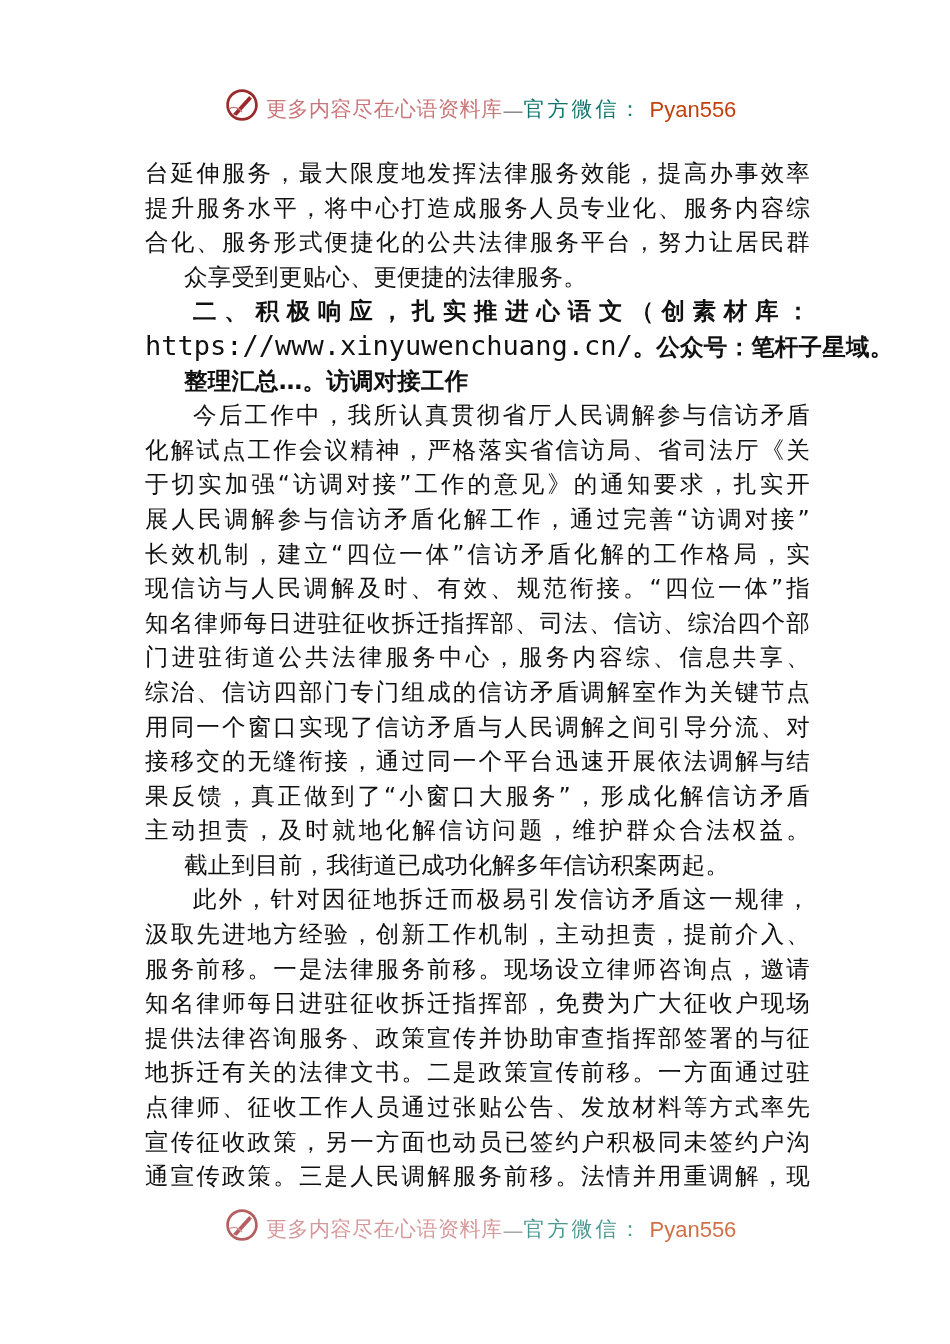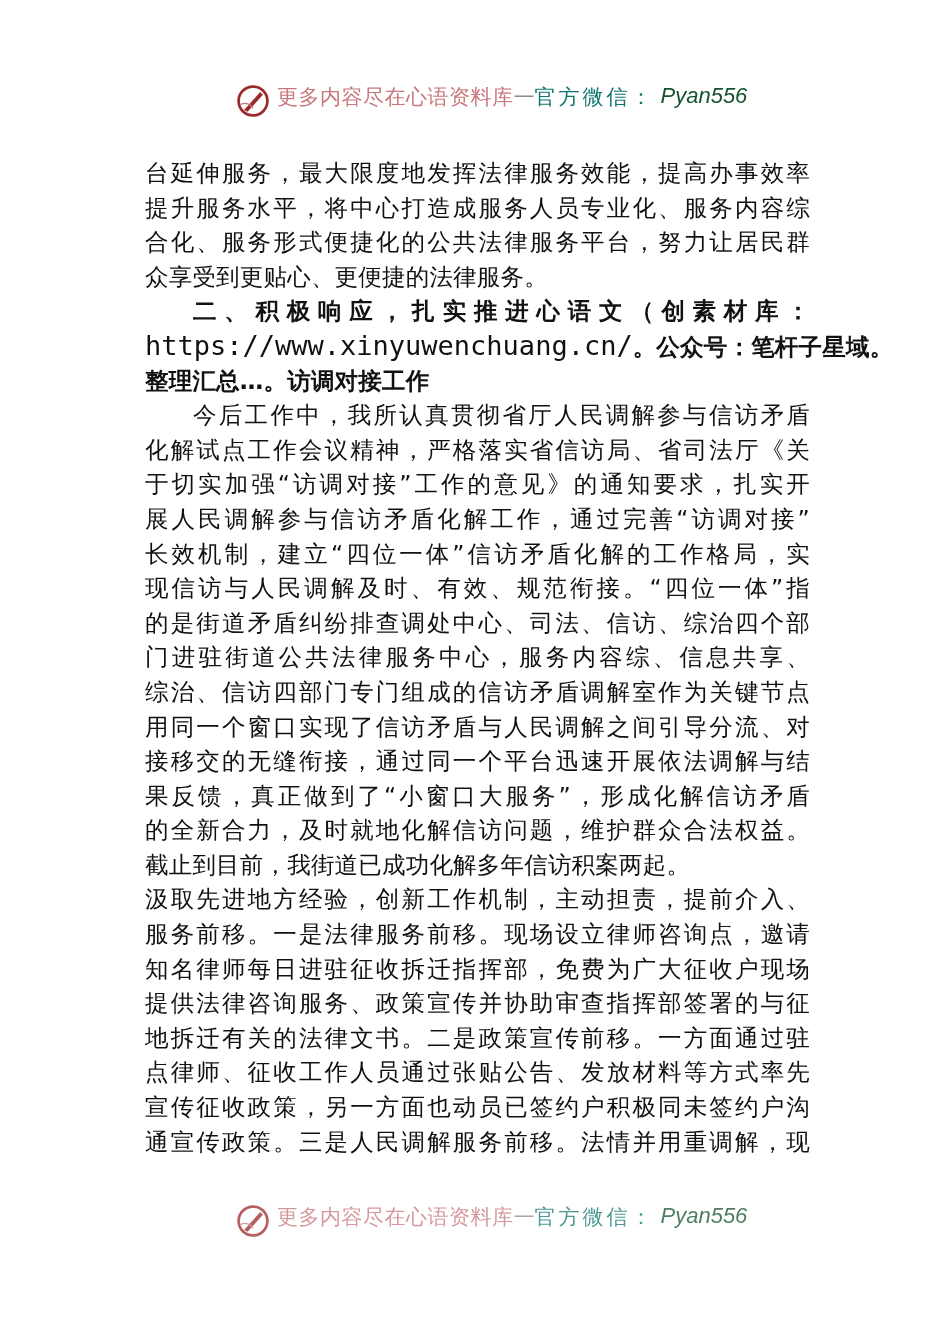--- a/index.html
+++ b/index.html
@@ -1,29 +1,29 @@
 <!DOCTYPE html>
 <html><head>
 <meta charset="utf-8">
 <style>
   html, body { margin:0; padding:0; background:#ffffff; }
   body { width:950px; height:1344px; position:relative; overflow:hidden;
          font-family:"DejaVu Sans", sans-serif; color:#111; }
-  .watermark { position:absolute; left:235px; height:40px; display:flex; align-items:flex-start; white-space:nowrap; }
+  .watermark { position:absolute; left:224px; height:40px; display:flex; align-items:flex-end; white-space:nowrap; }
   .watermark.top { top:83px; }
   .watermark.bottom { top:1203px; opacity:0.75; }
   .wm-logo { width:36px; height:36px; margin-right:6px; }
   .wm-red { color:#c9777a; font-family:"DejaVu Serif", serif; font-size:21px; letter-spacing:0.5px; }
   .wm-dash { color:#8a8a8a; font-size:21px; }
   .wm-gray { color:#0f766e; font-family:"DejaVu Serif", serif; font-size:21px; letter-spacing:3px; }
-  .wm-id { color:#14532d; font-family:"Liberation Sans", sans-serif; font-size:22px; margin-left:6px;font-style:italic; }
+  .wm-id { color:#c2410c; font-family:"Liberation Sans", sans-serif; font-size:22px; margin-left:6px; }
   .page { position:absolute; left:145px; top:156px; width:665px; }
   .line { height:34.6px; line-height:34.6px; font-size:23.5px; white-space:nowrap;
           font-family:"DejaVu Sans", sans-serif; text-align:justify; text-align-last:justify; letter-spacing:0.2px; }
-  .line.last { text-align-last:left; }
+  .line.last { text-align-last:left;margin-left:39px; }
   .line.indent { padding-left:48px; }
   .heading { font-weight:bold; }
   .mono { font-family:"DejaVu Sans Mono", monospace; font-weight:normal; font-size:27px; letter-spacing:0; }
 </style>
 </head>
 <body>
 
 <div class="watermark top">
   <svg class="wm-logo" viewBox="0 0 40 40">
     <circle cx="20" cy="20" r="16" fill="none" stroke="#9b2a2c" stroke-width="3"></circle>
@@ -50,31 +50,32 @@
     <div class="line heading last">整理汇总…。访调对接工作</div>
   </div>
 
   <div>
     <div class="line indent">今后工作中，我所认真贯彻省厅人民调解参与信访矛盾</div>
     <div class="line">化解试点工作会议精神，严格落实省信访局、省司法厅《关</div>
     <div class="line">于切实加强“访调对接”工作的意见》的通知要求，扎实开</div>
     <div class="line">展人民调解参与信访矛盾化解工作，通过完善“访调对接”</div>
     <div class="line">长效机制，建立“四位一体”信访矛盾化解的工作格局，实</div>
     <div class="line">现信访与人民调解及时、有效、规范衔接。“四位一体”指</div>
-    <div class="line">的是街道矛盾纠纷排查调处中心、司法、信访、综治四个部</div>
+    <div class="line">知名律师每日进驻征收拆迁指挥部、司法、信访、综治四个部</div>
     <div class="line">门进驻街道公共法律服务中心，服务内容综、信息共享、</div>
     <div class="line">综治、信访四部门专门组成的信访矛盾调解室作为关键节点</div>
     <div class="line">用同一个窗口实现了信访矛盾与人民调解之间引导分流、对</div>
     <div class="line">接移交的无缝衔接，通过同一个平台迅速开展依法调解与结</div>
     <div class="line">果反馈，真正做到了“小窗口大服务”，形成化解信访矛盾</div>
-    <div class="line">的全新合力，及时就地化解信访问题，维护群众合法权益。</div>
+    <div class="line">主动担责，及时就地化解信访问题，维护群众合法权益。</div>
     <div class="line last">截止到目前，我街道已成功化解多年信访积案两起。</div>
   </div>
 
   <div>
+    <div class="line indent">此外，针对因征地拆迁而极易引发信访矛盾这一规律，</div>
     <div class="line">汲取先进地方经验，创新工作机制，主动担责，提前介入、</div>
     <div class="line">服务前移。一是法律服务前移。现场设立律师咨询点，邀请</div>
     <div class="line">知名律师每日进驻征收拆迁指挥部，免费为广大征收户现场</div>
     <div class="line">提供法律咨询服务、政策宣传并协助审查指挥部签署的与征</div>
     <div class="line">地拆迁有关的法律文书。二是政策宣传前移。一方面通过驻</div>
     <div class="line">点律师、征收工作人员通过张贴公告、发放材料等方式率先</div>
     <div class="line">宣传征收政策，另一方面也动员已签约户积极同未签约户沟</div>
     <div class="line">通宣传政策。三是人民调解服务前移。法情并用重调解，现</div>
   </div>
 </div>

